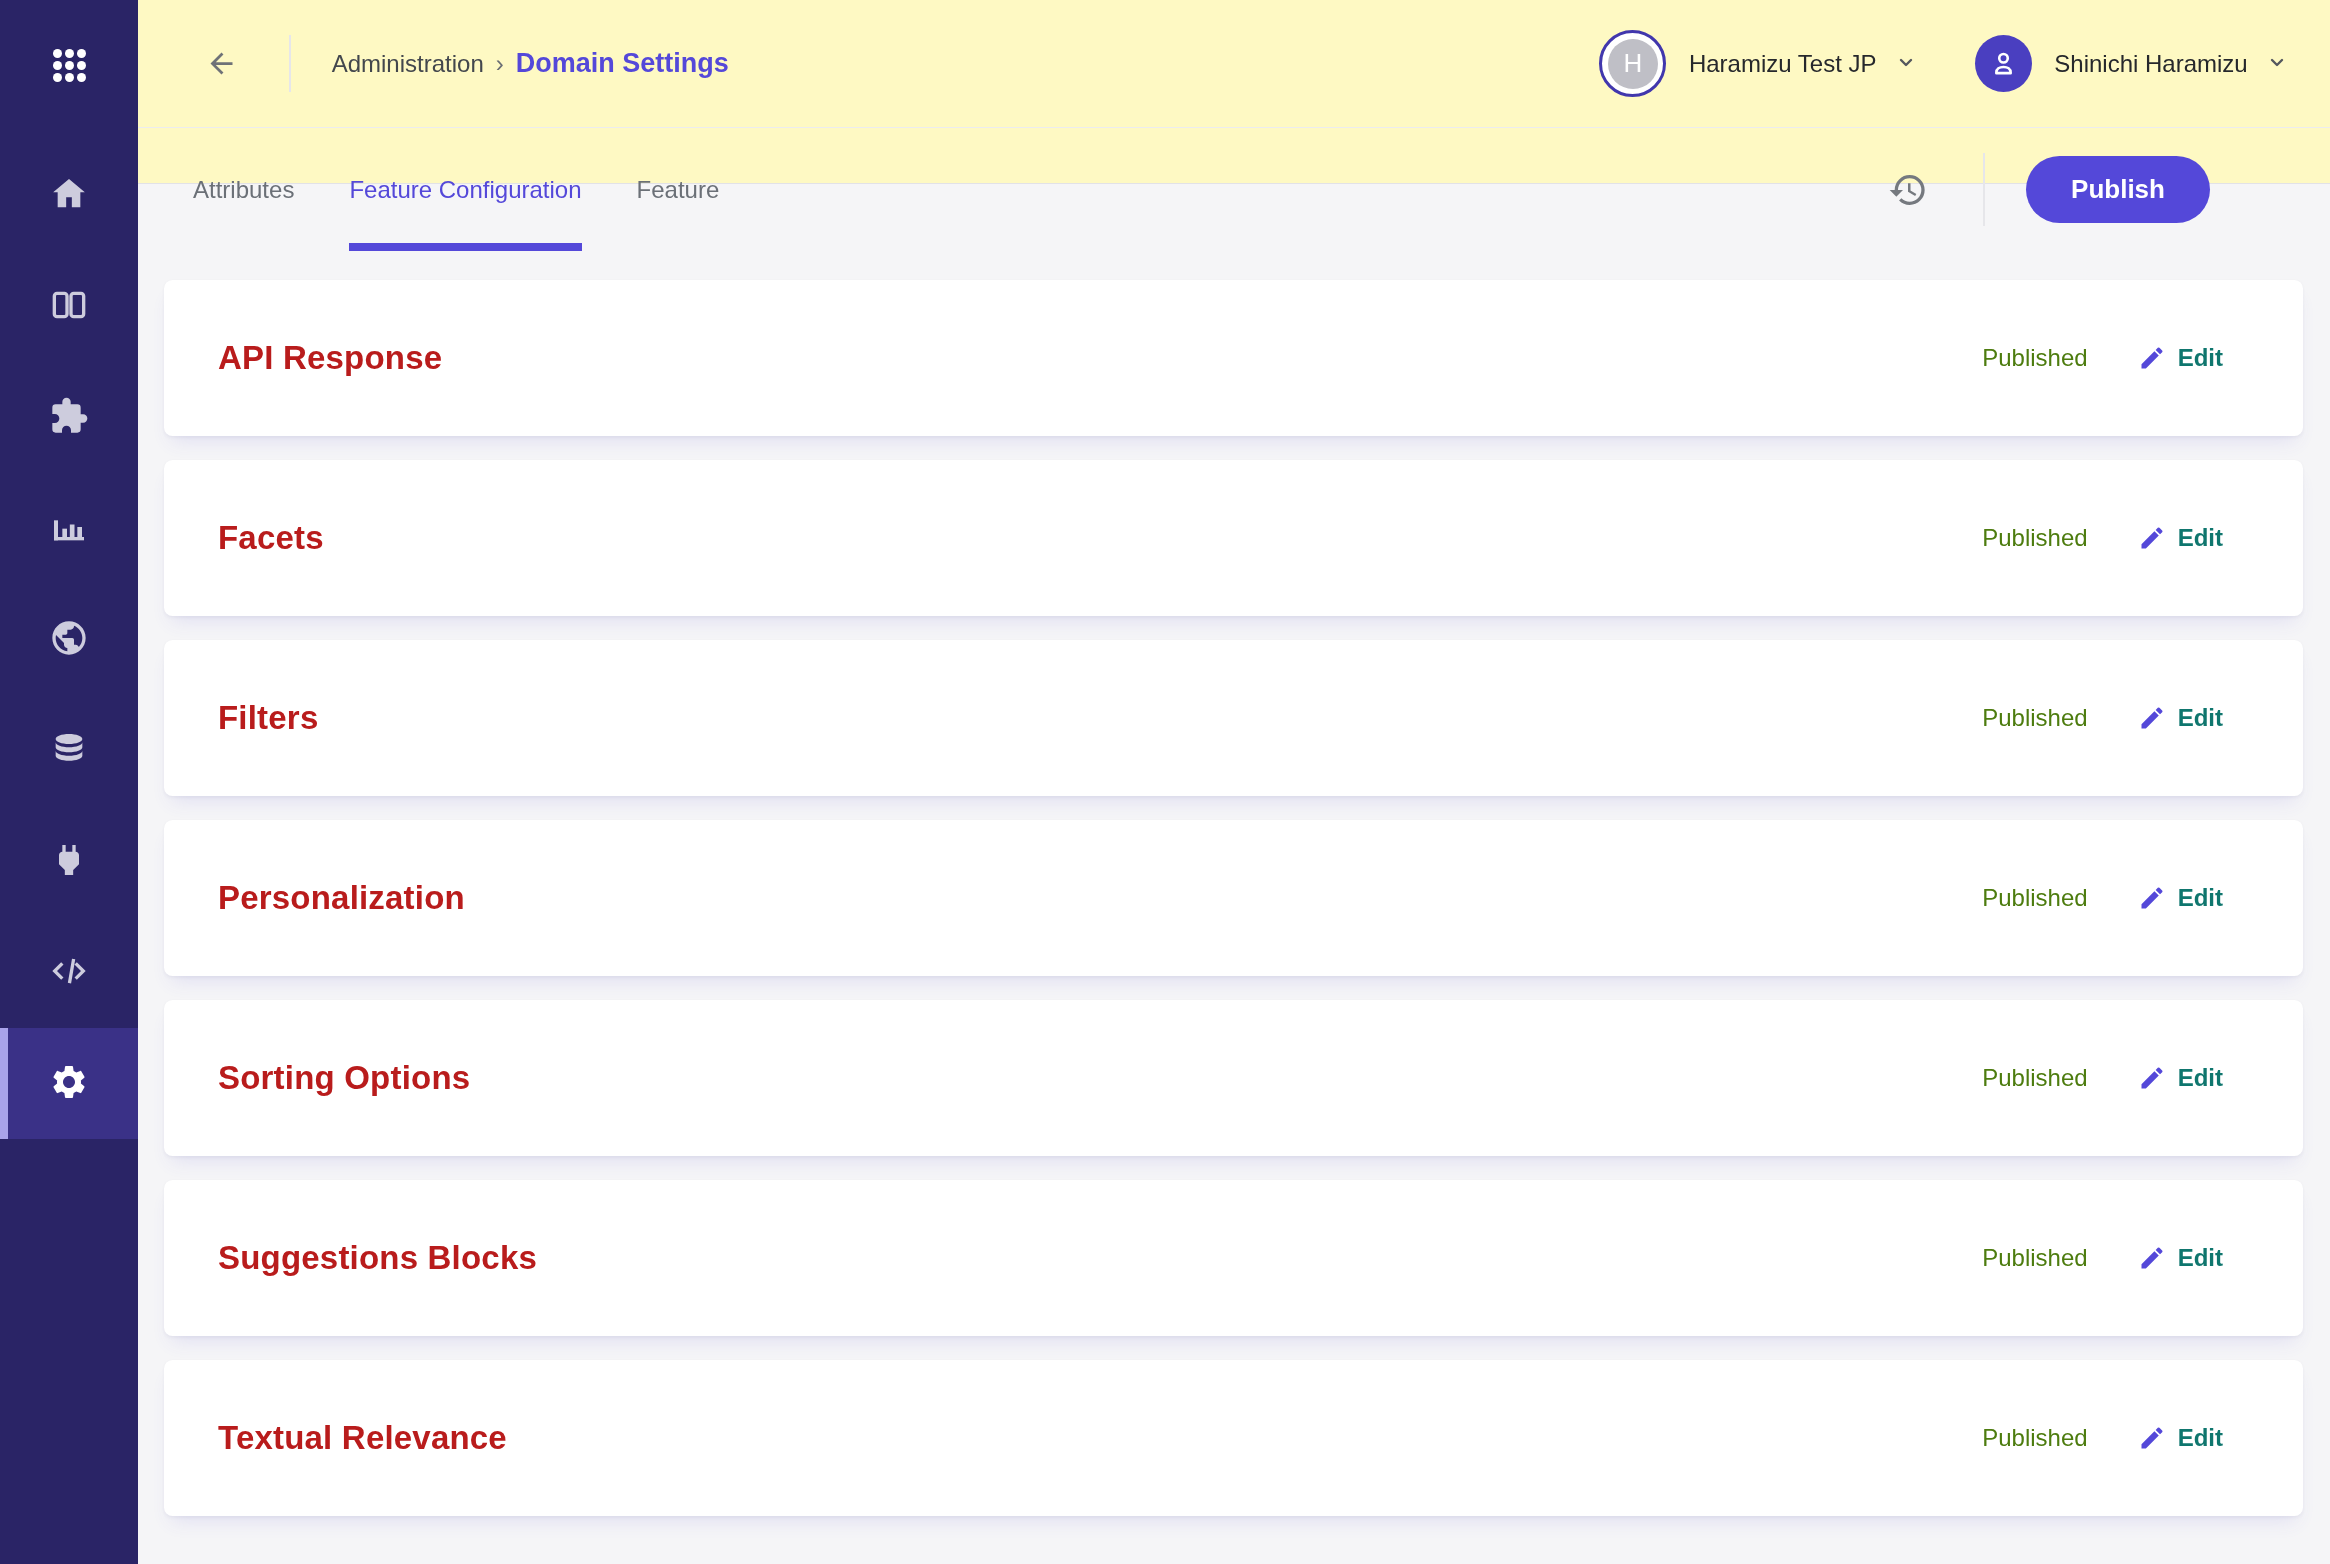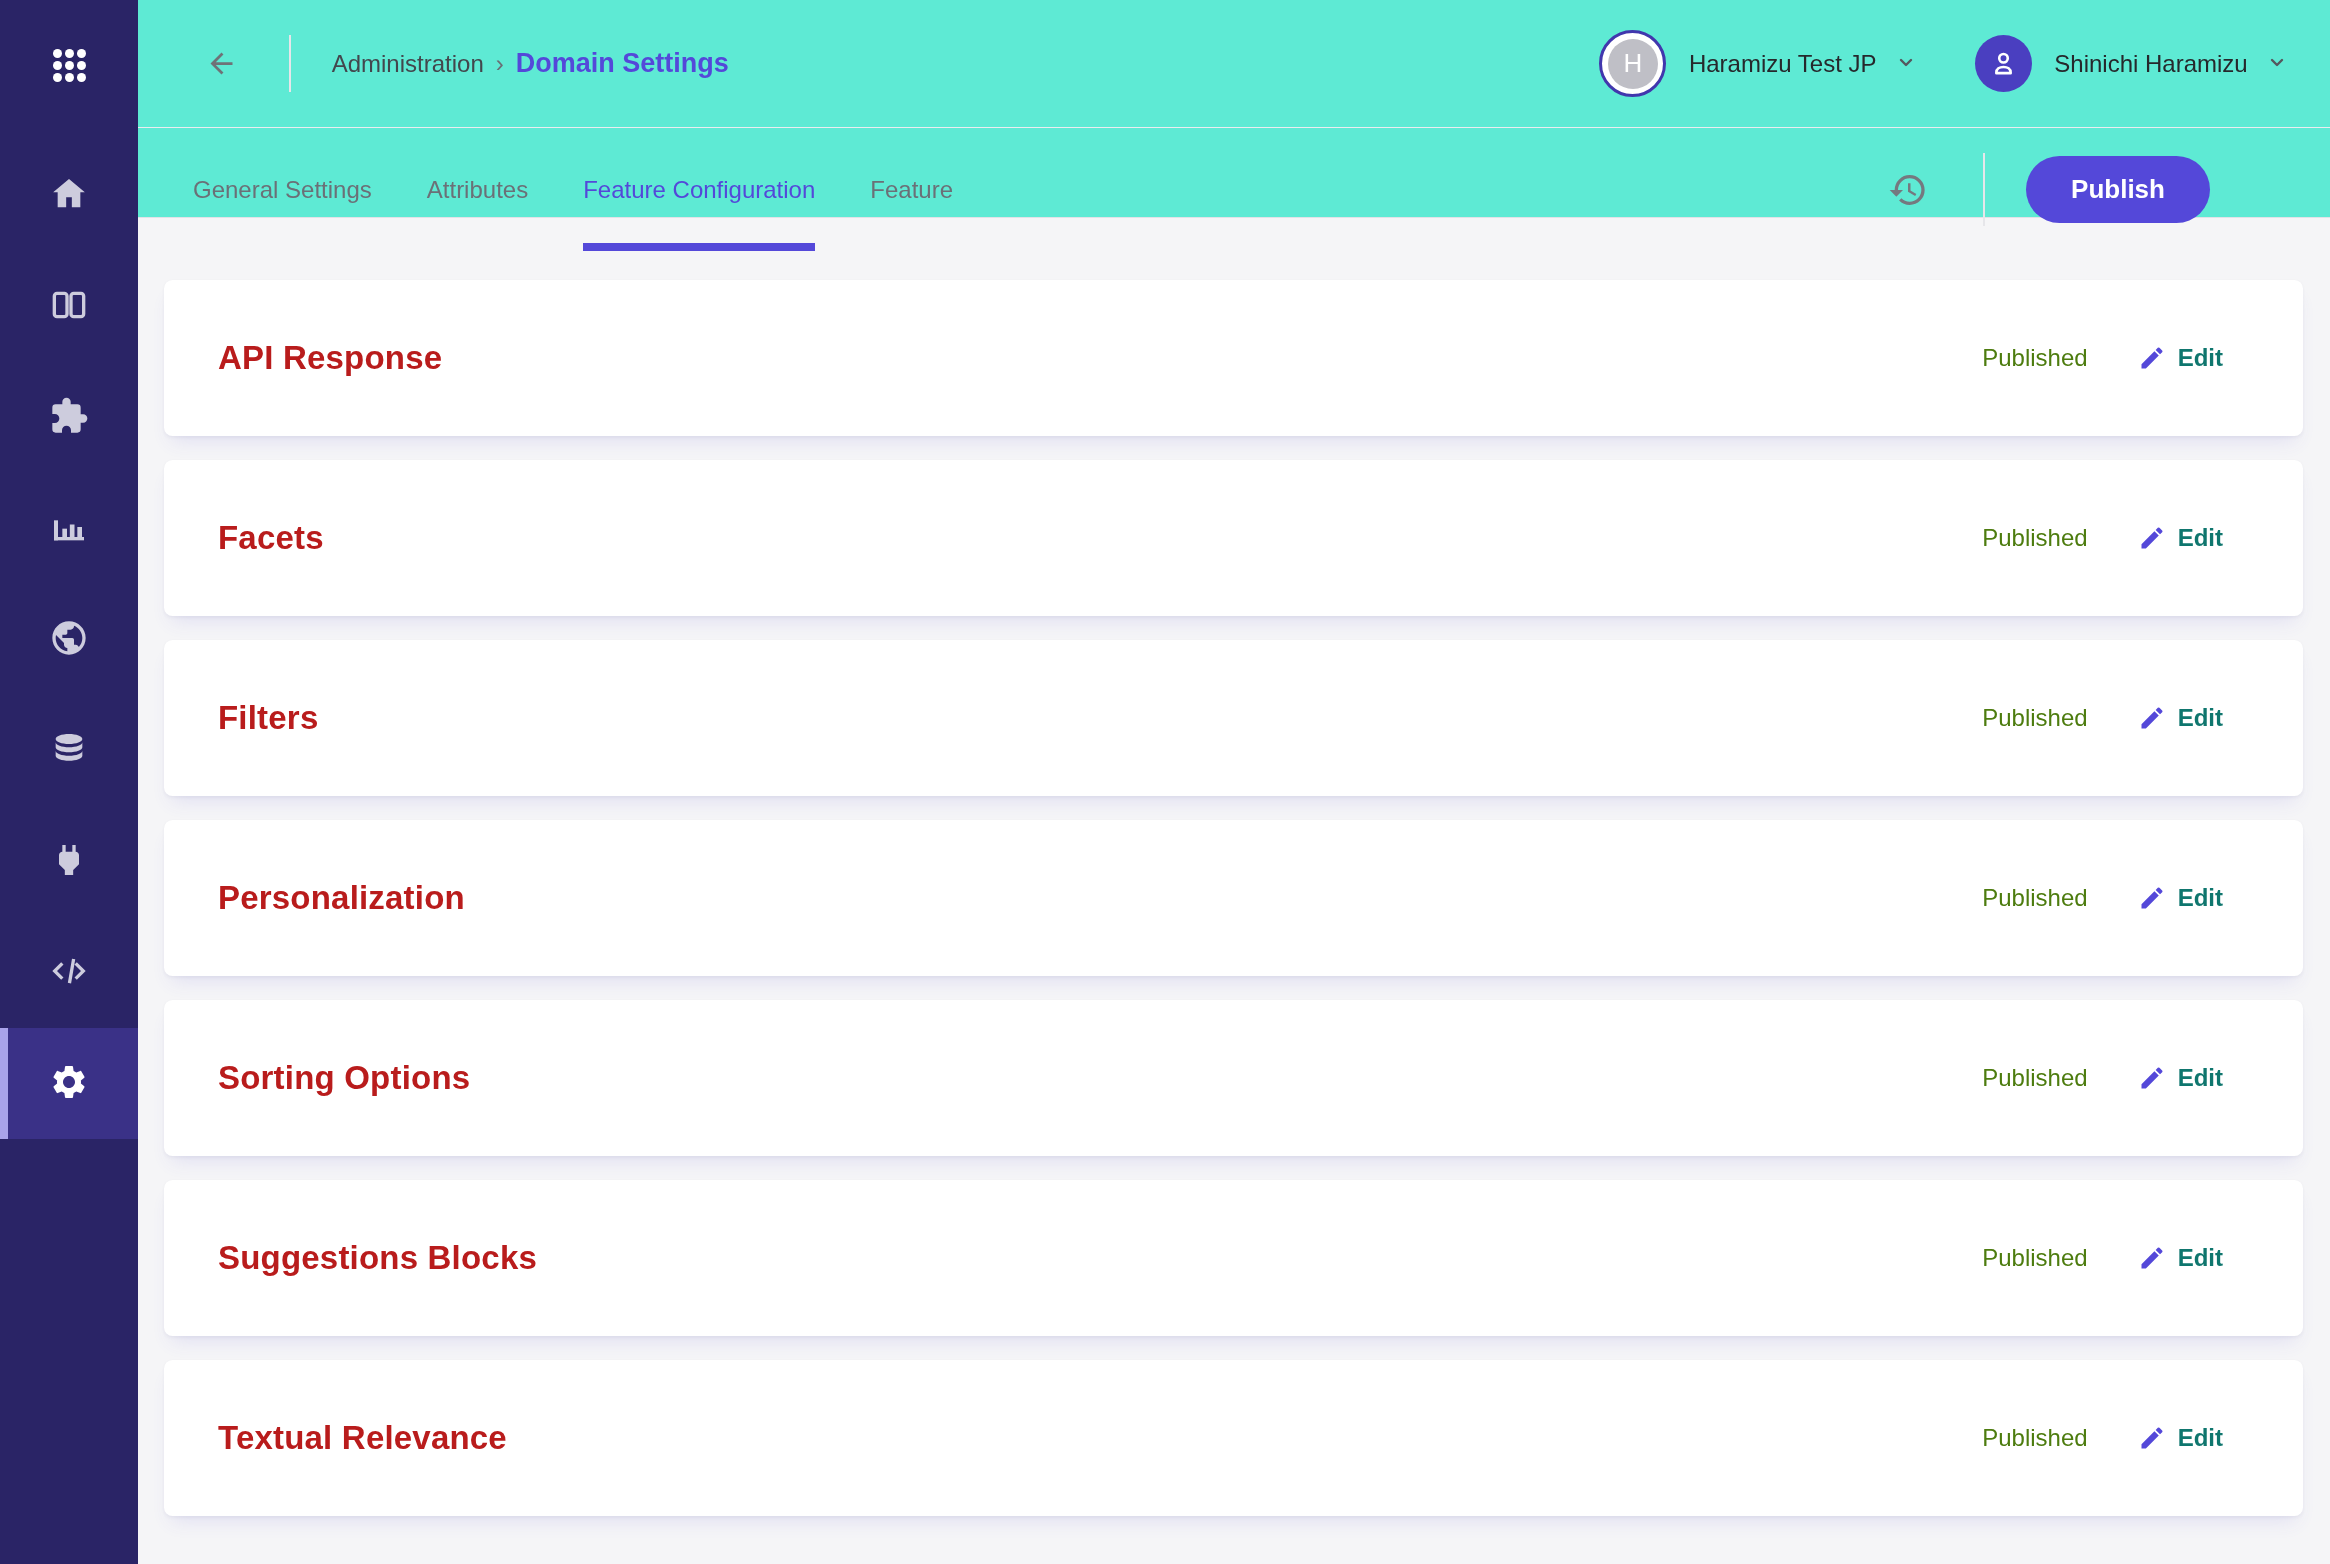--- a/index.html
+++ b/index.html
@@ -31,22 +31,22 @@
   .nav-item svg.stroked { fill:none; stroke:#cdccdd; stroke-width:2; }
   .nav-item.active { background:#3a3187; }
   .nav-item.active::before {
     content:""; position:absolute; left:0; top:0; bottom:0; width:7.8px;
     background:#a9a3ea;
   }
   .nav-item.active svg { fill:#ffffff; }
 
   
   .header {
-    position:absolute; left:138px; top:0; right:0; height:218px;
-    background:#5eead4; border-bottom:0.9px solid #e2e2e7;
+    position:absolute; left:138px; top:0; right:0; height:184px;
+    background:#fef9c3; border-bottom:0.9px solid #e2e2e7;
   }
   .header-top {
     height:128px; display:flex; align-items:center;
     border-bottom:0.9px solid #ececef; padding-right:41px;
   }
   .back-btn {
     margin-left:66px; width:35px; height:35px; border:none; background:none;
     padding:0; cursor:pointer; display:flex; align-items:center; justify-content:center;
   }
   .back-btn svg { width:33px; height:33px; fill:#6f7277; }
@@ -236,21 +236,20 @@
             <svg viewBox="0 0 24 24">
                 <path d="M7 10l5 5 5-5" stroke-linecap="round" stroke-linejoin="round"></path>
               </svg>
           </span>
         </div>
       </div>
     </div>
 
     <div class="tabbar">
       <div class="tabs" id="tabs">
-  <button class="tab">General Settings</button>
 
   <button class="tab">Attributes</button>
 
   <button class="tab active">Feature Configuration</button>
 
 
   <button class="tab">Feature</button>
 </div>
       <div class="tab-actions">
         <button class="history-btn">

